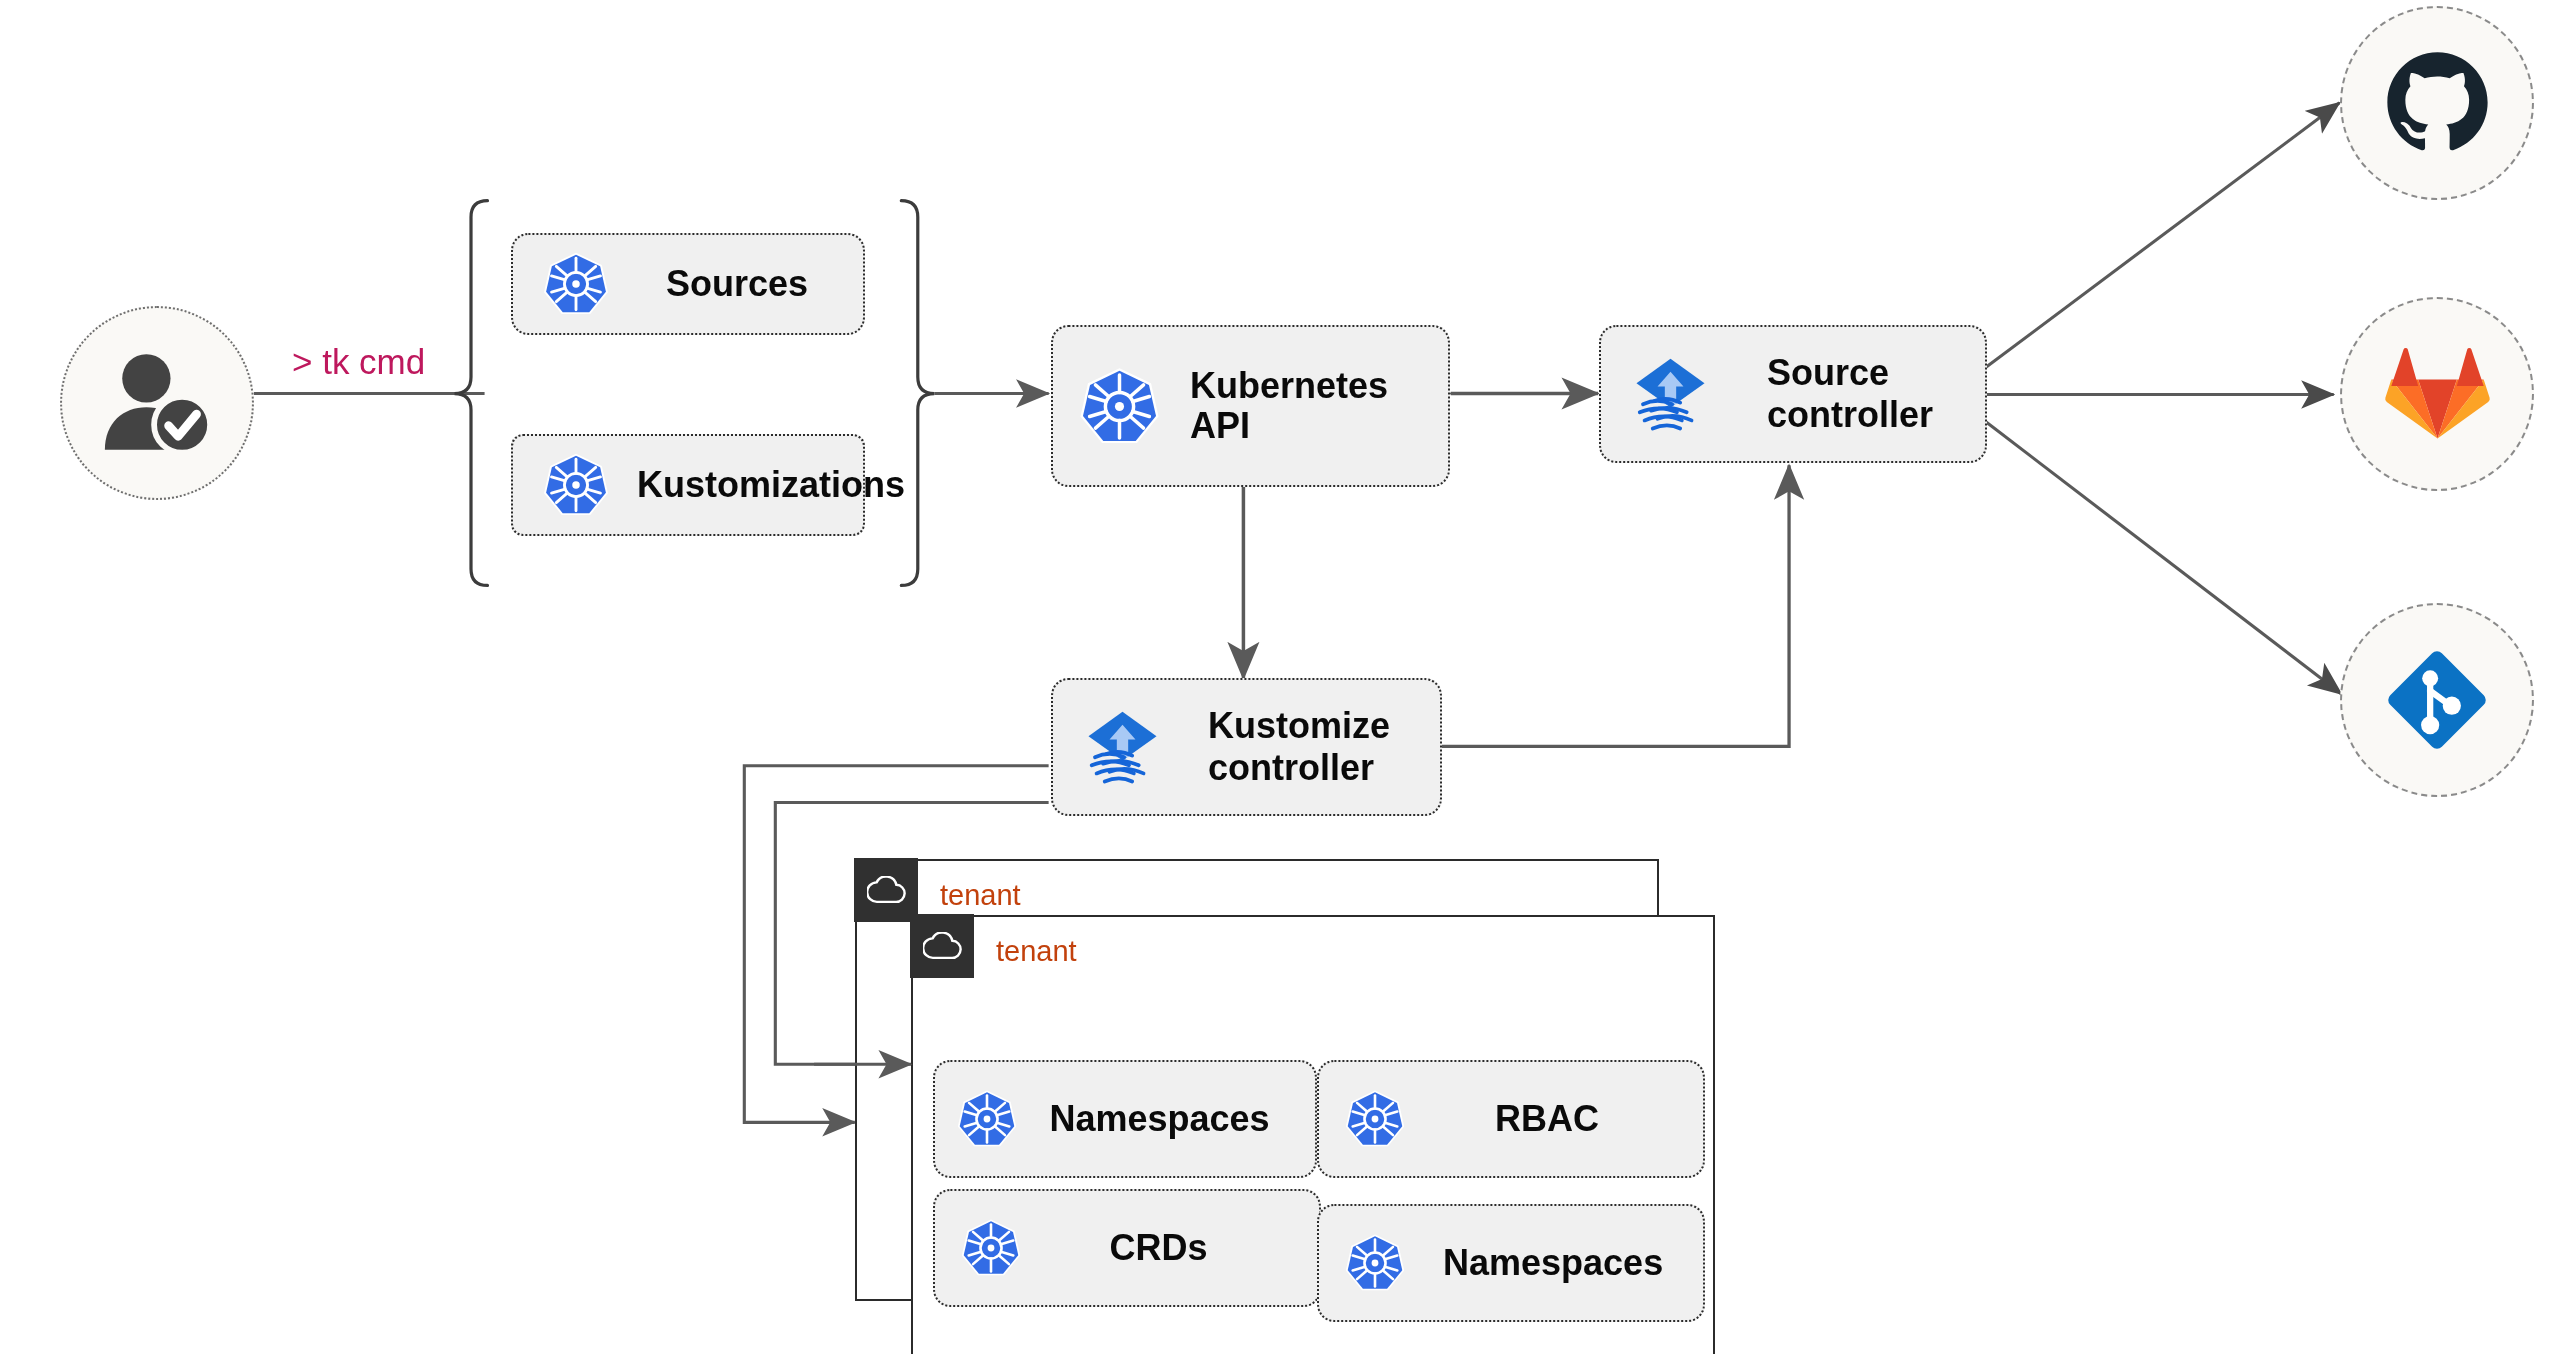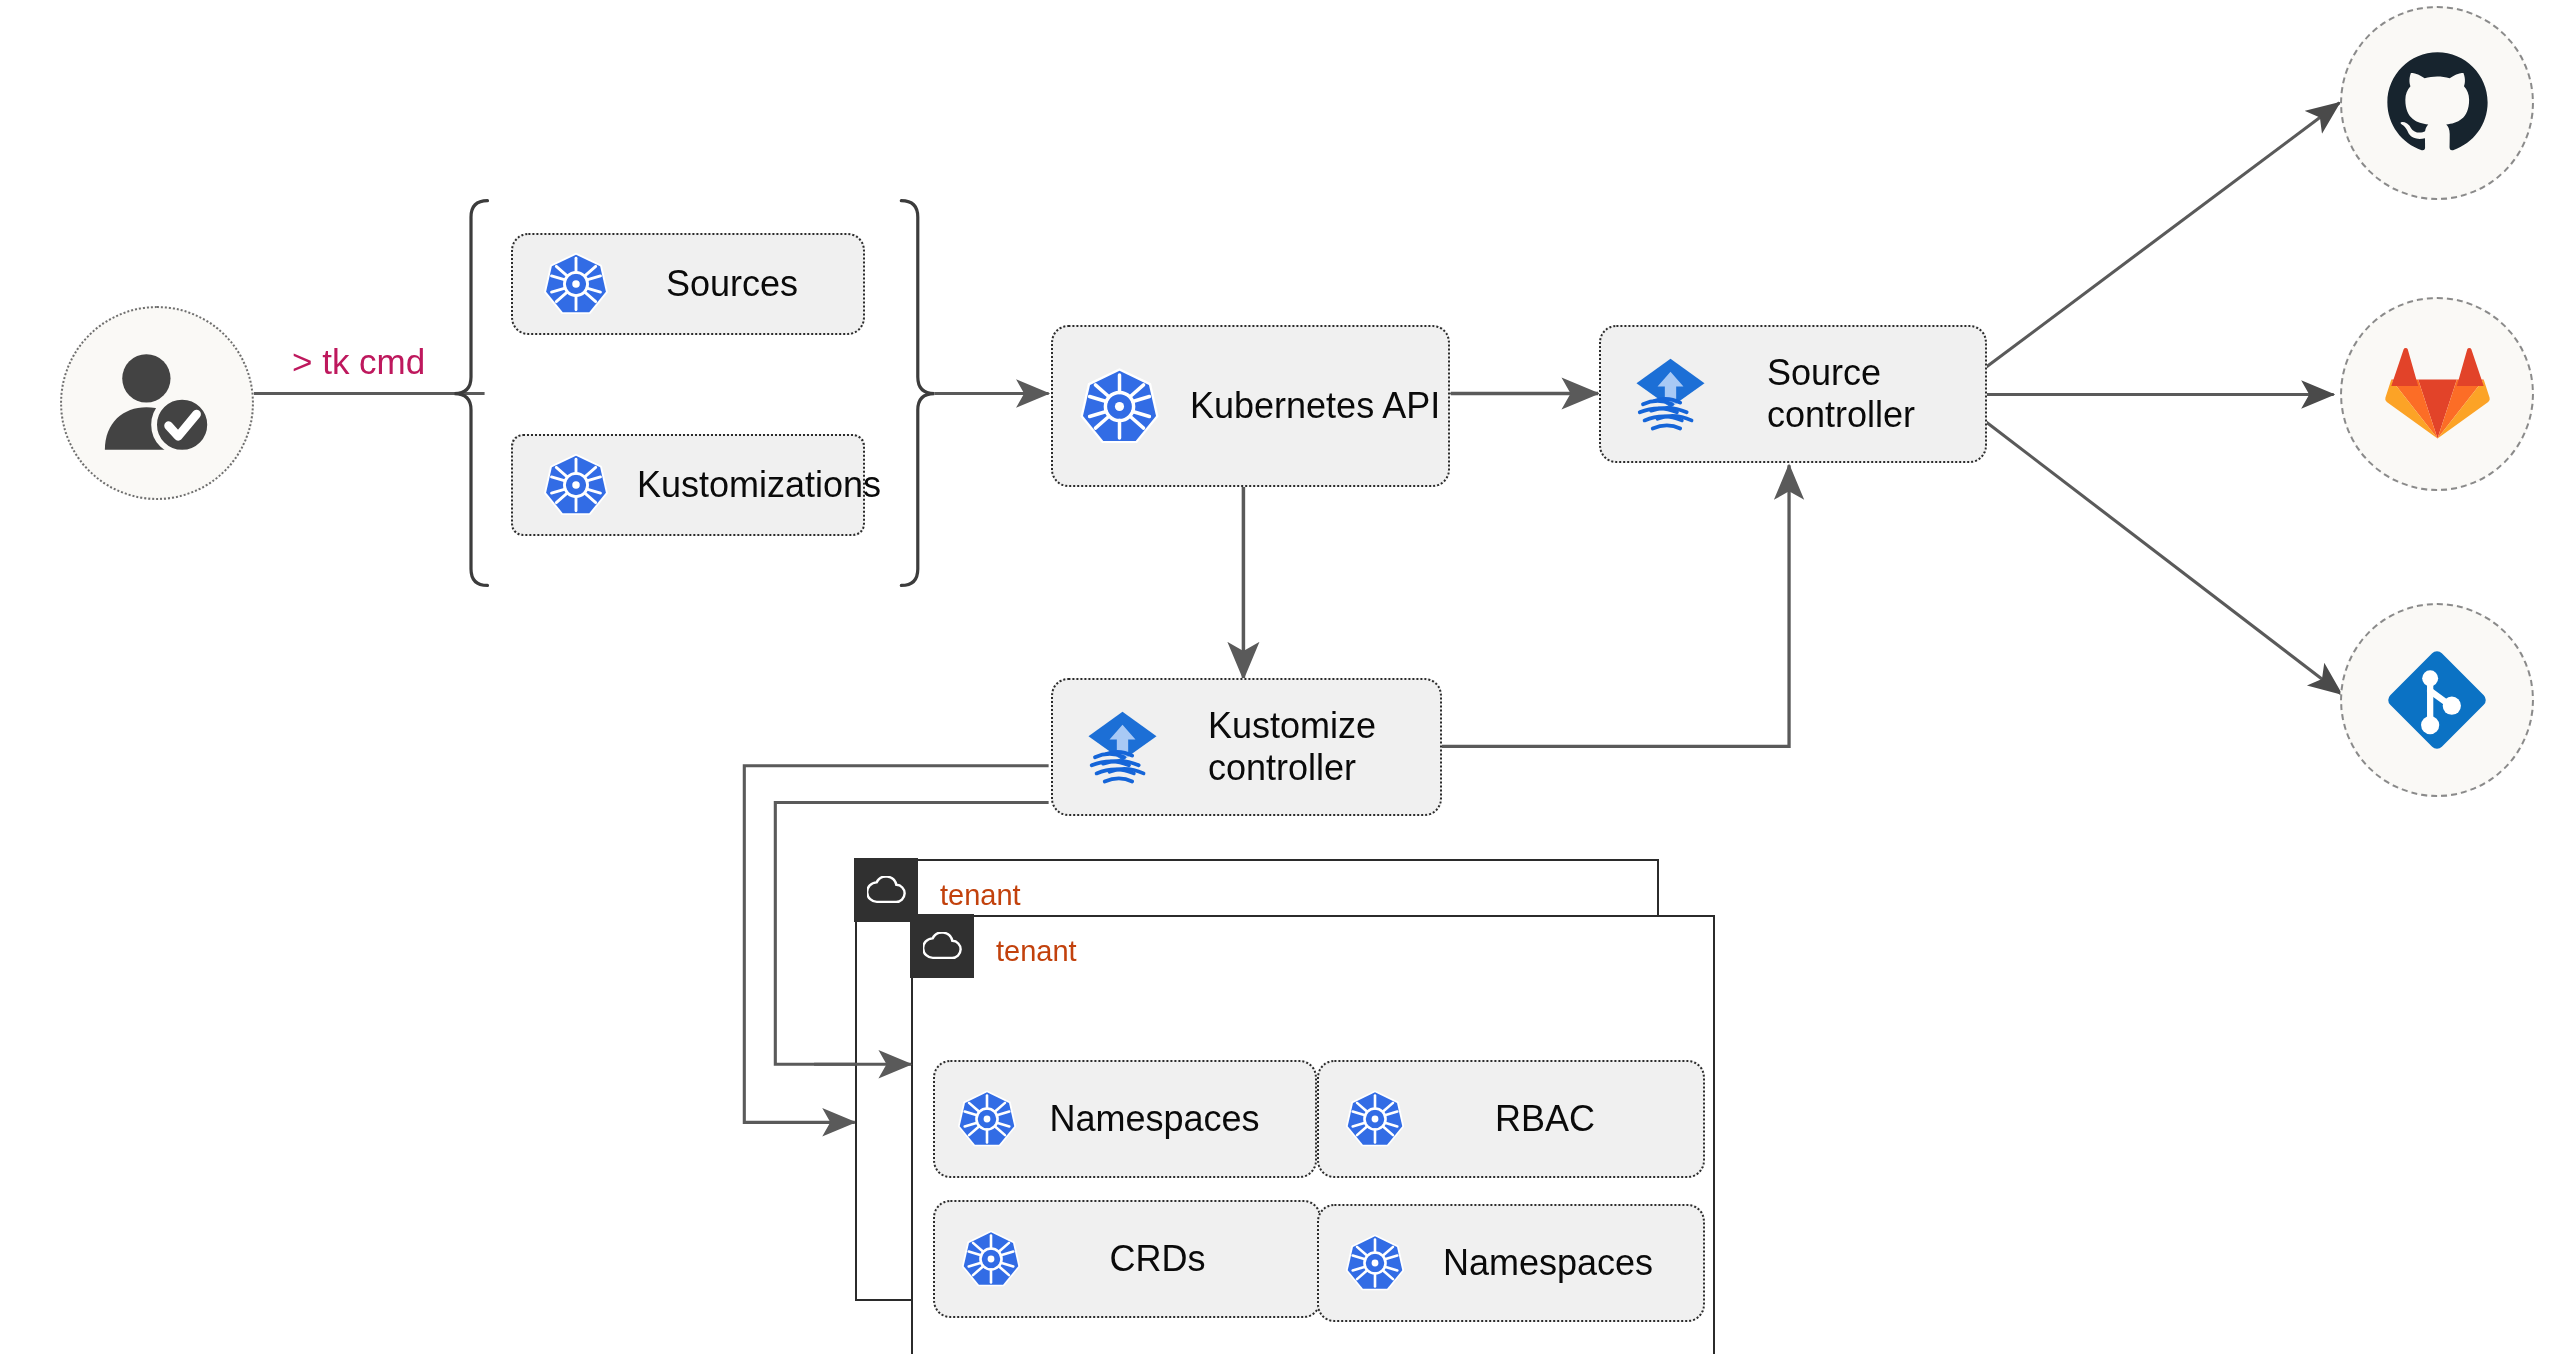--- a/index.html
+++ b/index.html
@@ -9,21 +9,21 @@
 
   svg.layer{position:absolute;left:0;top:0;width:2576px;height:1355px;overflow:visible;}
   svg.wires{z-index:1;}
   svg.wires-top{z-index:6;}
 
   .node{position:absolute;box-sizing:border-box;z-index:3;}
 
   
   .card{background:#f0f0f0;border:2.9px dotted #2b2b2b;border-radius:17.4px;
         display:flex;align-items:center;}
-  .card .label{font-size:36px;line-height:1.1;color:#0a0a0a;}
+  .card .label{font-size:36px;line-height:1.1;color:#0a0a0a;font-weight:bold;}
   .card .label.two{line-height:1.18;}
 
   
   .circle{border-radius:50%;background:#faf9f6;display:flex;align-items:center;justify-content:center;}
   .circle.dotted{border:2.9px dotted #6e6e6e;}
   .circle.dashed{border:2.9px dashed #8a8a8a;}
 
   
   .panel{background:#ffffff;border:2.9px solid #2b2b2b;box-sizing:border-box;}
   .panel-tab{position:absolute;left:-2.9px;top:-2.9px;background:#303030;
@@ -285,21 +285,21 @@
           <path d="M21 24 L37 38"></path>
             <path d="M63 62 L79 76"></path>
           <path d="M14 62 L34 56"></path>
             <path d="M66 44 L86 38"></path>
         </g>
         <circle cx="50" cy="50" r="5.5" fill="#ffffff"></circle>
       </svg>
       <span class="label" style="margin-left:89px;">RBAC</span>
     </div>
 
-    <div class="card" style="position:absolute;left:20.4px;top:283px;width:359px;height:114px;padding-left:25px;">
+    <div class="card" style="position:absolute;left:20.4px;top:272px;width:359px;height:114px;padding-left:25px;">
       <svg width="62" height="62" viewBox="0 0 100 100">
         <path d="M50 4 L88 22 L97 62 L71 94 L29 94 L3 62 L12 22 Z" fill="#ffffff"></path>
         <path d="M50 7 L85.5 24 L94 61.5 L69.5 91.5 L30.5 91.5 L6 61.5 L14.5 24 Z" fill="#326ce5"></path>
         <g fill="none" stroke="#ffffff" stroke-width="4.2" stroke-linecap="round">
           <circle cx="50" cy="50" r="17"></circle>
           <path d="M50 12 L50 33"></path>
             <path d="M50 67 L50 88"></path>
           <path d="M14 38 L34 44"></path>
             <path d="M66 56 L86 62"></path>
           <path d="M21 76 L37 62"></path>

